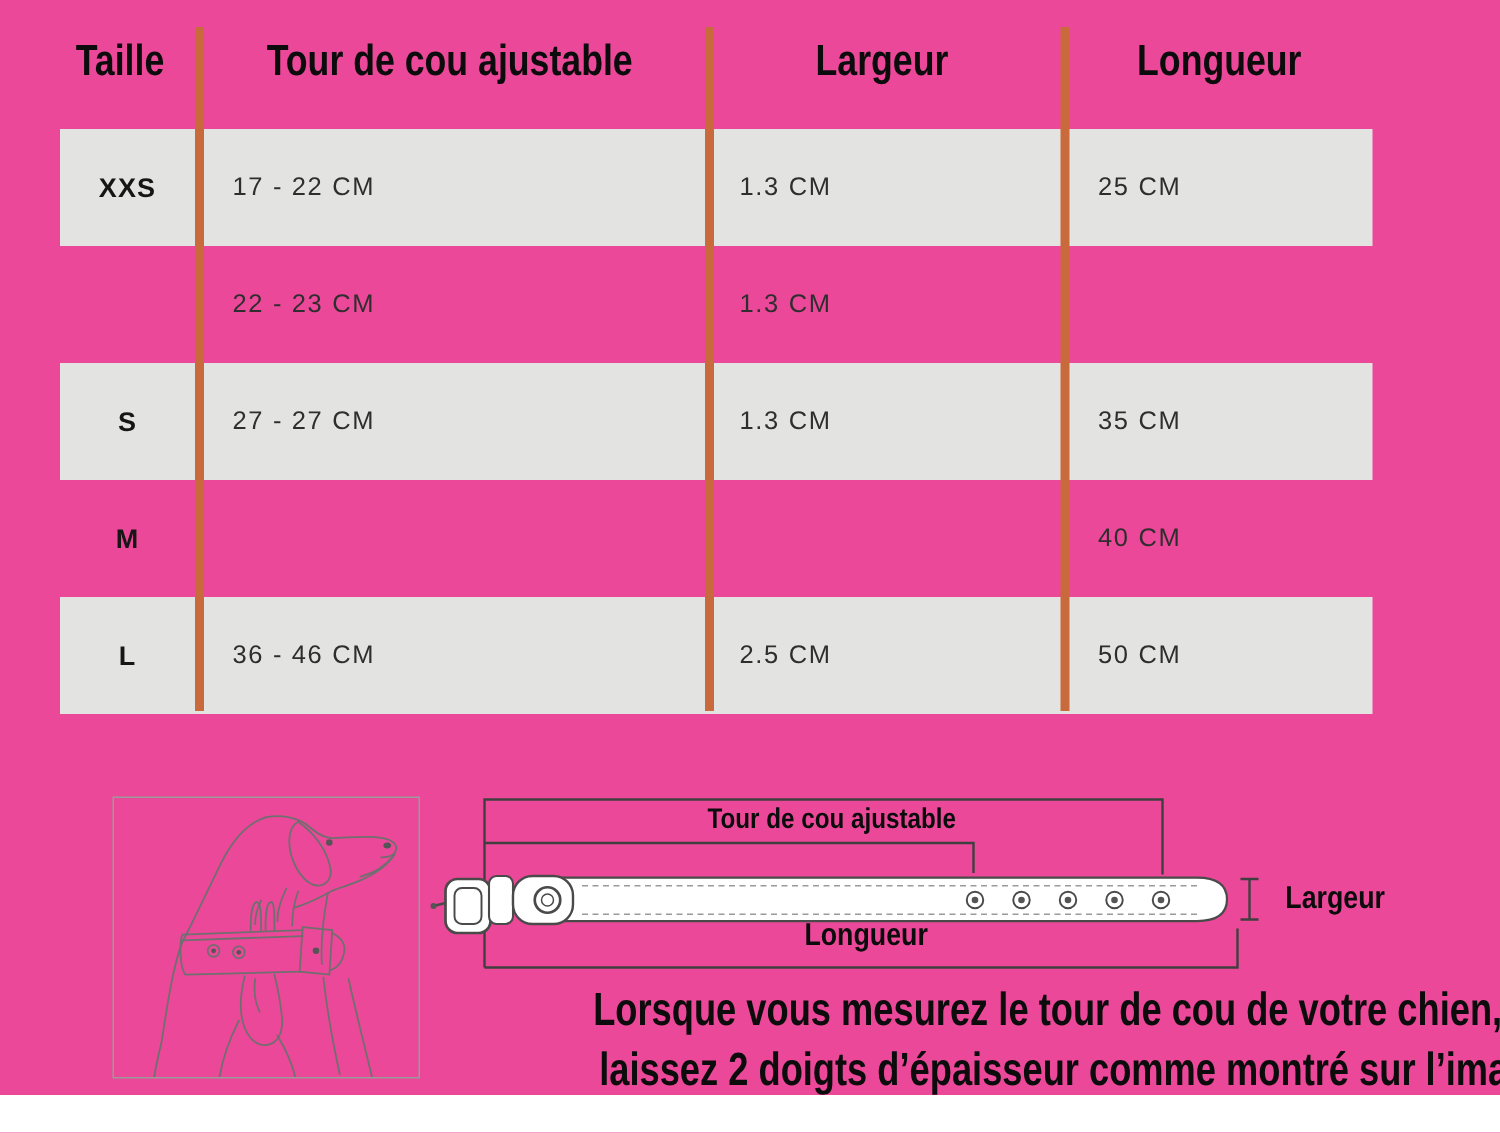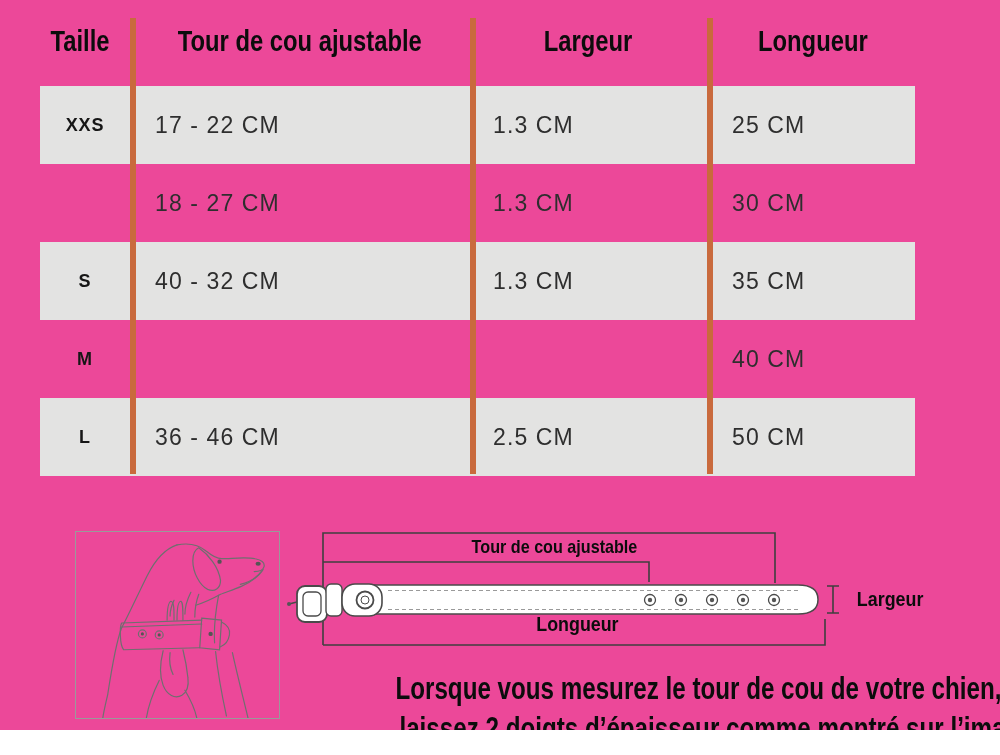--- a/index.html
+++ b/index.html
@@ -11,21 +11,21 @@
         transform-origin:center;white-space:nowrap;color:#0c0c0c;}
 
   
   .hcell{position:absolute;top:14px;height:54px;display:flex;
          align-items:center;justify-content:center;font-size:29px;z-index:2;}
 
   
   .row{position:absolute;left:40px;width:875px;height:78px;}
   .row.alt{background:var(--band,#e3e3e2);text-align:center;}
   .cell{position:absolute;top:0;height:78px;display:flex;align-items:center;
-        font-size:23px;letter-spacing:1.1px;color:#2e2e2e;}
+        font-size:17px;letter-spacing:1.1px;color:#2e2e2e;}
   .cell.size{left:0;width:90px;justify-content:center;font-size:18px;
              letter-spacing:0.8px;color:#161616;font-weight:700;}
   .cell.neck{left:115px;}
   .cell.wid{left:453px;}
   .cell.len{left:692px;}
 
   .vline{position:absolute;top:18px;height:456px;width:6px;
          background:var(--accent,#c96a3d);z-index:3;}
 
   
@@ -35,21 +35,21 @@
 
   .collar-svg{position:absolute;left:285px;top:520px;width:715px;height:140px;}
 
   .dlabel{position:absolute;display:flex;justify-content:center;z-index:4;}
   .dlabel .cond{transform:scaleX(0.85);}
   #lbl-neck{left:404px;top:536px;width:300px;font-size:19px;}
   #lbl-len{left:477px;top:612px;width:200px;font-size:21px;}
   #lbl-wid{left:851px;top:587px;width:160px;justify-content:flex-start;font-size:21px;}
 
   .note{position:absolute;left:310px;top:653px;width:670px;text-align:center;
-        font-size:31px;line-height:40px;color:#050505;margin-top:16px;}
+        font-size:31px;line-height:40px;color:#050505;}
   .note .cond{transform:scaleX(0.78);font-weight:700;}
 </style>
 </head>
 <body>
 
 <div id="app" style="--accent: #c96a3d; --band: #e3e3e2;">
 
   <div class="hcell" style="left:30px;width:100px;">
     <span class="cond">Taille</span>
   </div>
@@ -63,27 +63,26 @@
     <span class="cond">Longueur</span>
   </div>
 
   <div class="row alt" style="top:86px;">
     <div class="cell size">XXS</div>
     <div class="cell neck">17 - 22 CM</div>
     <div class="cell wid">1.3 CM</div>
     <div class="cell len">25 CM</div>
   </div>
   <div class="row" style="top:164px;">
-    <div class="cell neck">18 - 27 CM</div>
+    <div class="cell neck">22 - 23 CM</div>
     <div class="cell wid">1.3 CM</div>
-    <div class="cell len">30 CM</div>
   </div>
   <div class="row alt" style="top:242px;">
     <div class="cell size">S</div>
-    <div class="cell neck">40 - 32 CM</div>
+    <div class="cell neck">27 - 27 CM</div>
     <div class="cell wid">1.3 CM</div>
     <div class="cell len">35 CM</div>
   </div>
   <div class="row" style="top:320px;">
     <div class="cell size">M</div>
     <div class="cell len">40 CM</div>
   </div>
   <div class="row alt" style="top:398px;">
     <div class="cell size">L</div>
     <div class="cell neck">36 - 46 CM</div>

